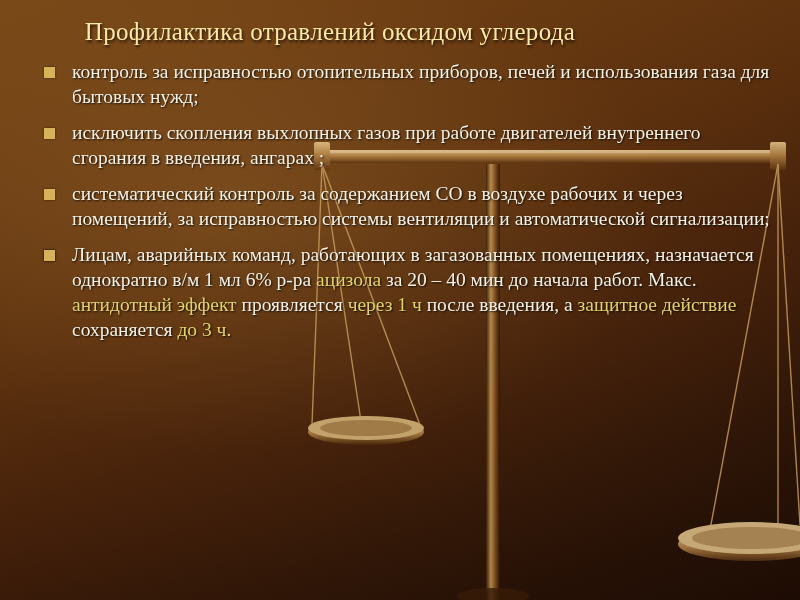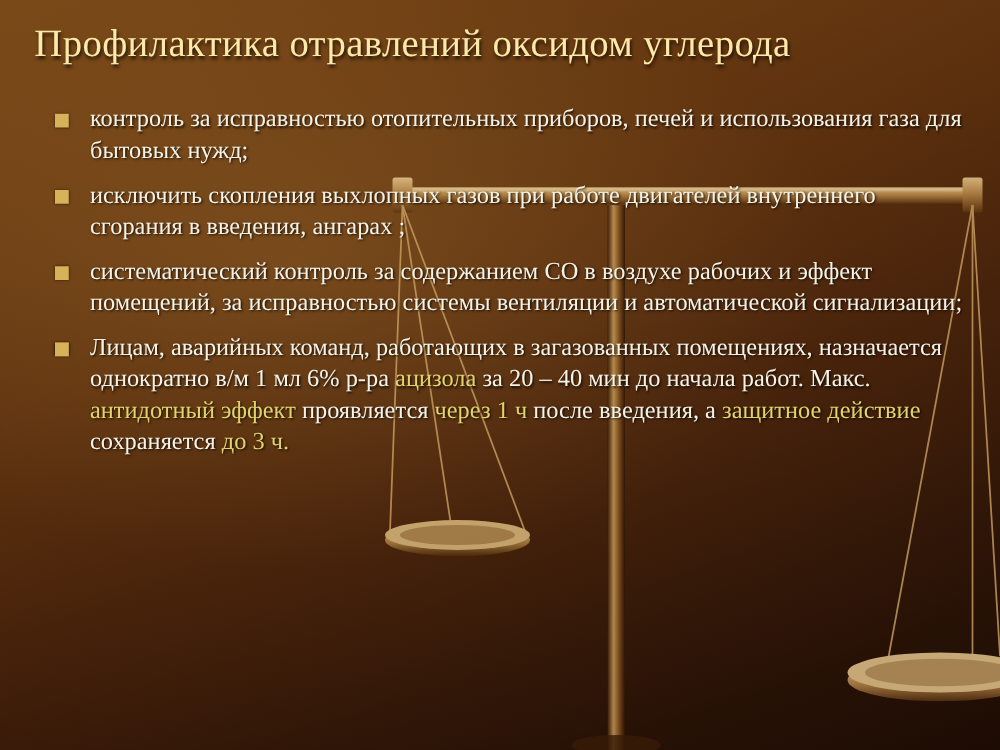--- a/index.html
+++ b/index.html
@@ -34,31 +34,31 @@
   }
 
   
   .title {
     position: absolute;
     left: 0;
     top: 18px;
     width: 660px;
     text-align: center;
     color: #ffe9a8;
-    font-size: 31px;
+    font-size: 25px;
     line-height: 1.1;
     letter-spacing: 0.3px;
     text-shadow: 1px 2px 3px rgba(0,0,0,0.75);
   }
 
   
   .body {
     position: absolute;
     left: 30px;
-    top: 84px;
+    top: 60px;
     width: 740px;
   }
   ul.bullets {
     list-style: none;
     margin: 0;
     padding: 0;
   }
   ul.bullets > li {
     position: relative;
     padding-left: 42px;
@@ -157,21 +157,21 @@
       <li>
         <span class="marker"></span>
         <span class="txt">контроль за исправностью отопительных приборов, печей и использования газа для бытовых нужд;</span>
       </li>
       <li>
         <span class="marker"></span>
         <span class="txt">исключить скопления выхлопных газов при работе двигателей внутреннего сгорания в введения, ангарах ;</span>
       </li>
       <li>
         <span class="marker"></span>
-        <span class="txt">систематический контроль за содержанием СО в воздухе рабочих и эффект помещений, за исправностью системы вентиляции и автоматической сигнализации;</span>
+        <span class="txt">систематический контроль за содержанием СО в воздухе рабочих и через помещений, за исправностью системы вентиляции и автоматической сигнализации;</span>
       </li>
       <li>
         <span class="marker"></span>
       </li>
       <li>
         <span class="marker"></span><span class="txt">Лицам, аварийных команд, работающих в загазованных помещениях, назначается однократно в/м 1 мл 6% р-ра </span><span class="txt hl">ацизола</span><span class="txt"> за 20 – 40 мин до начала работ. Макс. </span><span class="txt hl">антидотный эффект</span><span class="txt"> проявляется </span><span class="txt hl">через 1 ч</span><span class="txt"> после введения, а </span><span class="txt hl">защитное действие</span><span class="txt"> сохраняется </span><span class="txt hl">до 3 ч.</span>
       </li>
     </ul>
   </div>
 

